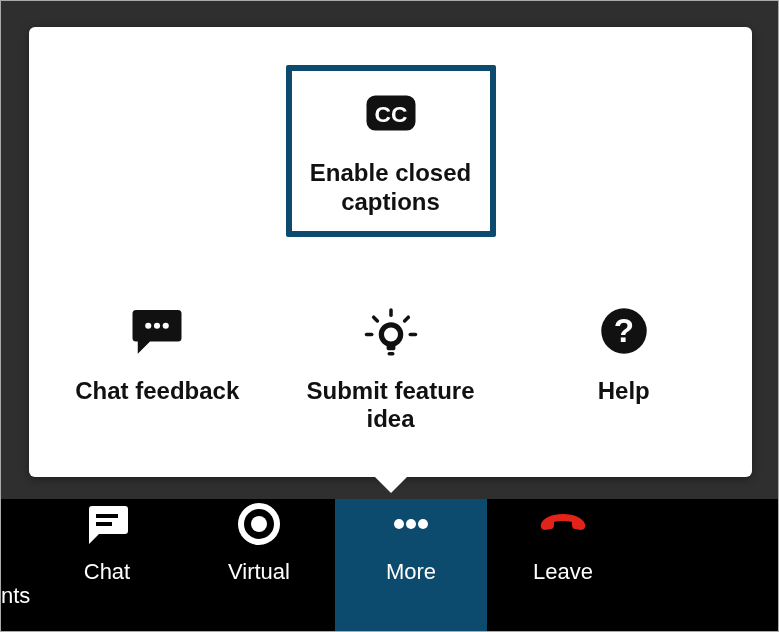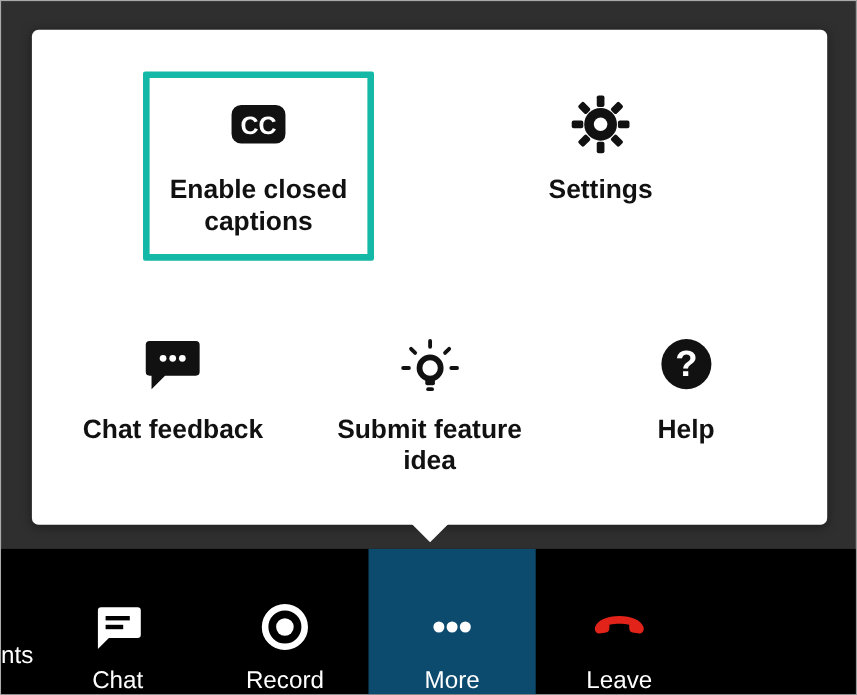--- a/index.html
+++ b/index.html
@@ -31,21 +31,21 @@
     width: 210px;
     display: flex;
     flex-direction: column;
     align-items: center;
     cursor: pointer;
     padding: 10px 4px 14px 4px;
     border: 6px solid transparent;
     border-radius: 2px;
   }
   .tile.highlight {
-    border: 6px solid #14b8a6;
+    border: 6px solid #0c4a6e;
   }
   .tile .icon-wrap {
     width: 64px; height: 64px;
     display: flex; align-items: center; justify-content: center;
     margin-bottom: 14px;
   }
   .tile .icon-wrap svg { width: 56px; height: 56px; }
   .tile .label {
     font-size: 24px;
     line-height: 1.2;
@@ -83,21 +83,21 @@
     font-size: 22px;
     font-weight: 500;
     padding-bottom: 22px;
     overflow: hidden;
   }
   .tb-item {
     flex: 0 0 152px;
     display: flex;
     flex-direction: column;
     align-items: center;
-    justify-content: flex-end;
+    justify-content: flex-start;
     gap: 10px;
     color: #fff;
     cursor: pointer;
   }
   .tb-item.active {
     background: #0c4a6e;
     flex: 0 0 152px;
   }
   .tb-item .tb-icon { width: 50px; height: 50px; display:flex; align-items:center; justify-content:center; }
   .tb-item .tb-icon svg { width: 48px; height: 48px; }
@@ -120,40 +120,20 @@
       <div class="tile highlight">
         <div class="icon-wrap">
           <svg viewBox="0 0 64 48">
             <rect x="4" y="4" width="56" height="40" rx="10" ry="10" fill="#111"></rect>
             <text x="32" y="34" text-anchor="middle" font-family="Arial Black, Arial, sans-serif" font-size="26" font-weight="900" fill="#fff">CC</text>
           </svg>
         </div>
         <div class="label">Enable closed captions</div>
       </div>
 
-      <div class="tile">
-        <div class="icon-wrap">
-          <svg viewBox="0 0 64 64" fill="#111">
-            <path d="M32 20a12 12 0 1 0 0 24 12 12 0 0 0 0-24zm0 18a6 6 0 1 1 0-12 6 6 0 0 1 0 12z"></path>
-            <g>
-              <rect x="28" y="2" width="8" height="12" rx="2"></rect>
-              <rect x="28" y="50" width="8" height="12" rx="2"></rect>
-              <rect x="2" y="28" width="12" height="8" rx="2"></rect>
-              <rect x="50" y="28" width="12" height="8" rx="2"></rect>
-              <rect x="28" y="2" width="8" height="12" rx="2" transform="rotate(45 32 32)"></rect>
-              <rect x="28" y="50" width="8" height="12" rx="2" transform="rotate(45 32 32)"></rect>
-              <rect x="2" y="28" width="12" height="8" rx="2" transform="rotate(45 32 32)"></rect>
-              <rect x="50" y="28" width="12" height="8" rx="2" transform="rotate(45 32 32)"></rect>
-            </g>
-            <circle cx="32" cy="32" r="17" fill="#111"></circle>
-            <circle cx="32" cy="32" r="7" fill="#fff"></circle>
-          </svg>
-        </div>
-        <div class="label">Settings</div>
-      </div>
 
     </div>
 
     <div class="row">
 
       <div class="tile">
         <div class="icon-wrap">
           <svg viewBox="0 0 64 64" fill="#111">
             <path d="M8 8h48a4 4 0 0 1 4 4v28a4 4 0 0 1-4 4H24l-14 14V44h-2a4 4 0 0 1-4-4V12a4 4 0 0 1 4-4z"></path>
             <circle cx="22" cy="26" r="3.5" fill="#fff"></circle>
@@ -209,21 +189,21 @@
       <div class="tb-label">Chat</div>
     </div>
 
     <div class="tb-item">
       <div class="tb-icon">
         <svg viewBox="0 0 48 48">
           <circle cx="24" cy="24" r="18" fill="none" stroke="#fff" stroke-width="6"></circle>
           <circle cx="24" cy="24" r="8" fill="#fff"></circle>
         </svg>
       </div>
-      <div class="tb-label">Record</div>
+      <div class="tb-label">Virtual</div>
     </div>
 
     <div class="tb-item active">
       <div class="tb-icon">
         <svg viewBox="0 0 48 48" fill="#fff">
           <circle cx="12" cy="24" r="5"></circle>
           <circle cx="24" cy="24" r="5"></circle>
           <circle cx="36" cy="24" r="5"></circle>
         </svg>
       </div>

